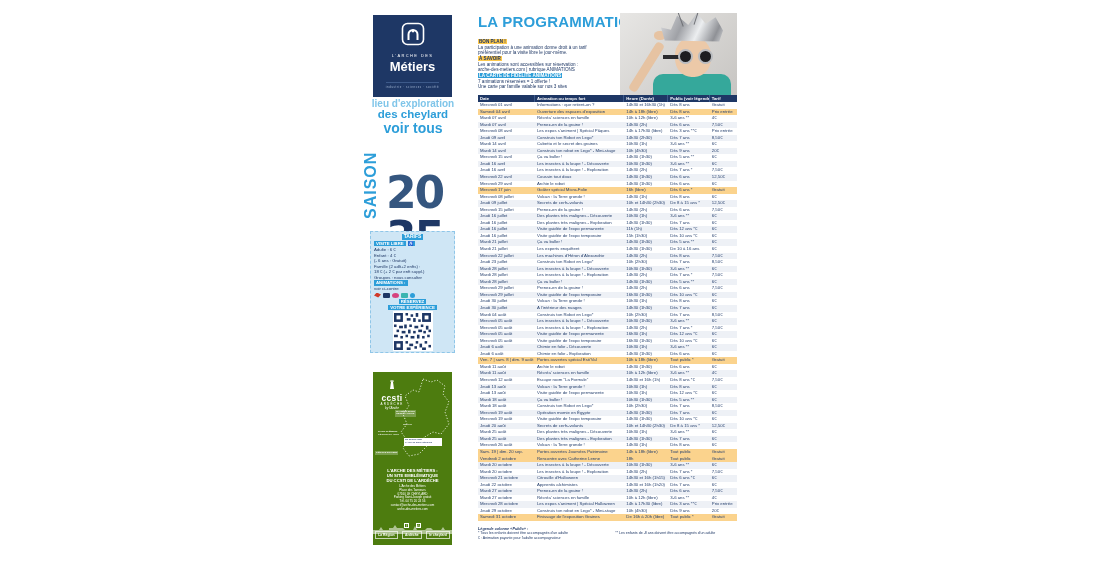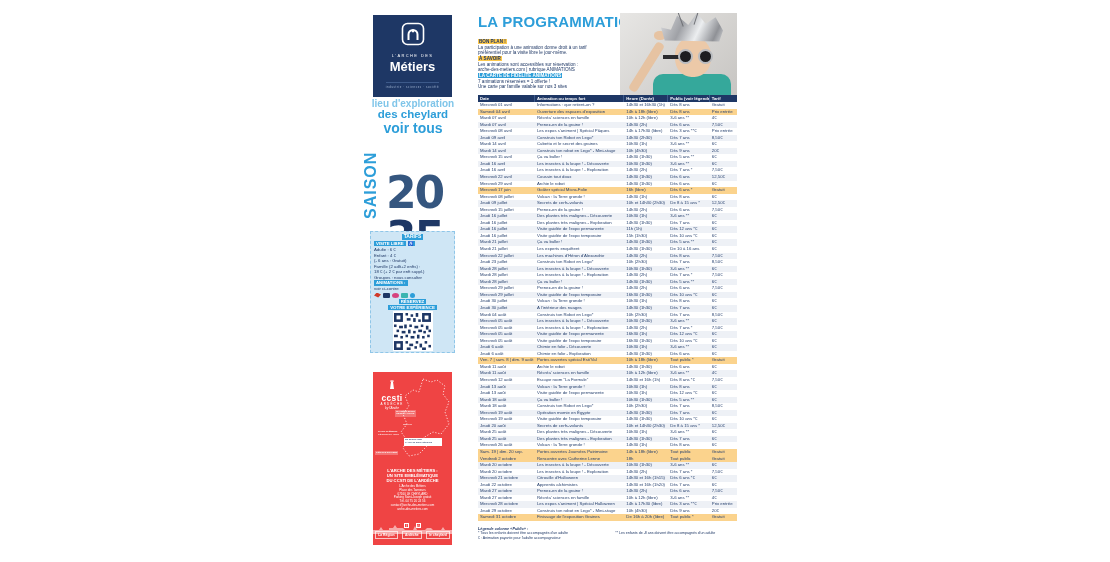--- a/index.html
+++ b/index.html
@@ -34,21 +34,21 @@
   .pi-1 { background:#d03a2a; clip-path:polygon(0 60%,40% 0,100% 40%,60% 100%); }
   .pi-2 { background:#1e3765; }
   .pi-3 { background:#d6437e; border-radius:50% !important; }
   .pi-4 { background:#39b4b0; }
   .pi-5 { background:#2d9ed9; border-radius:50% !important; width:5px !important; }
   .reserve { text-align:center; margin:1px 0; }
   .reserve .chip { font-size:4.4px; line-height:5.4px; }
   .qr-wrap { width:40px; height:40px; background:#fff; margin:1px auto 0; padding:1.5px; }
   .qr-wrap svg { width:100%; height:100%; display:block; }
 
-  .ccsti { left:373px; top:372px; width:79px; height:173px; background:#ef4444; color:#fff; overflow:hidden; }
+  .ccsti { left:373px; top:372px; width:79px; height:173px; background:#4d7c0f; color:#fff; overflow:hidden; }
   .ccsti-logo { position:absolute; left:4px; top:4px; width:30px; text-align:center; }
   .lighthouse svg { width:8px; height:10px; }
   .ccsti-name { font-size:8.5px; font-weight:bold; line-height:8px; letter-spacing:.3px; }
   .ccsti-region { font-size:3px; letter-spacing:1.2px; }
   .ccsti-by { font-size:3.2px; font-style:italic; }
   .ccsti-map { position:absolute; left:20px; top:4px; width:58px; height:86px; }
   .map-label { position:absolute; font-size:2.4px; line-height:2.9px; }
   .ml-name { font-weight:bold; display:block; }
   .ml-sub { display:block; }
   div.map-label:nth-of-type(1) { left:22px; top:38px; background:rgba(255,255,255,.25); padding:.5px 1px; }

